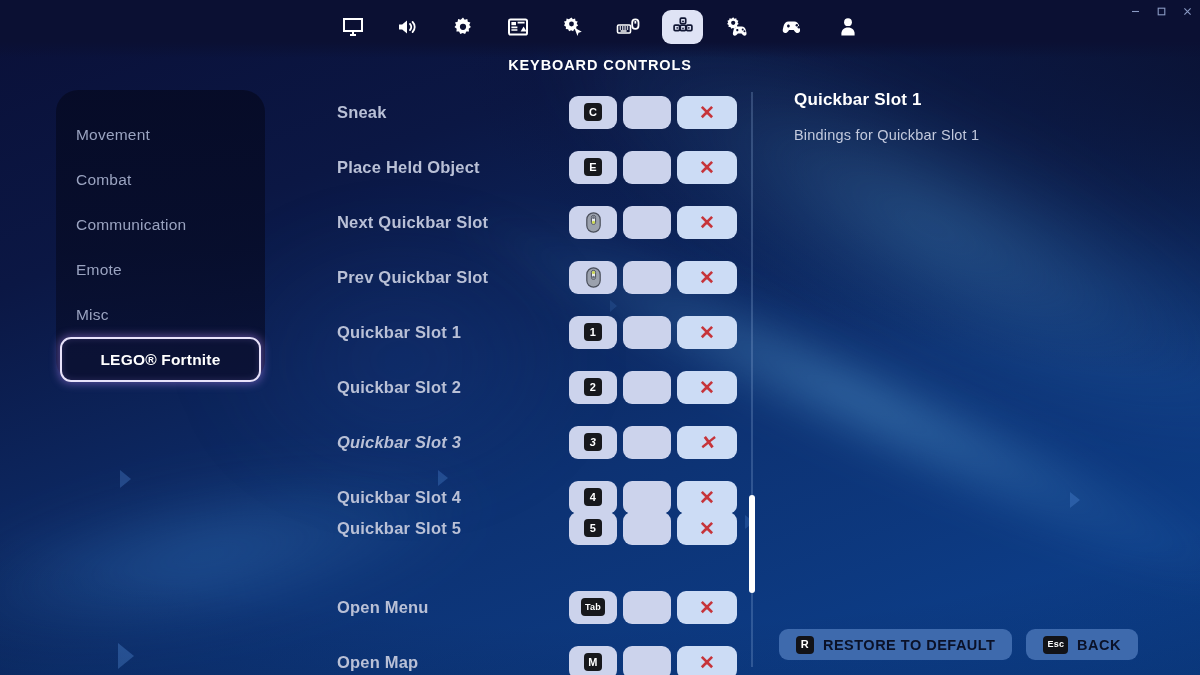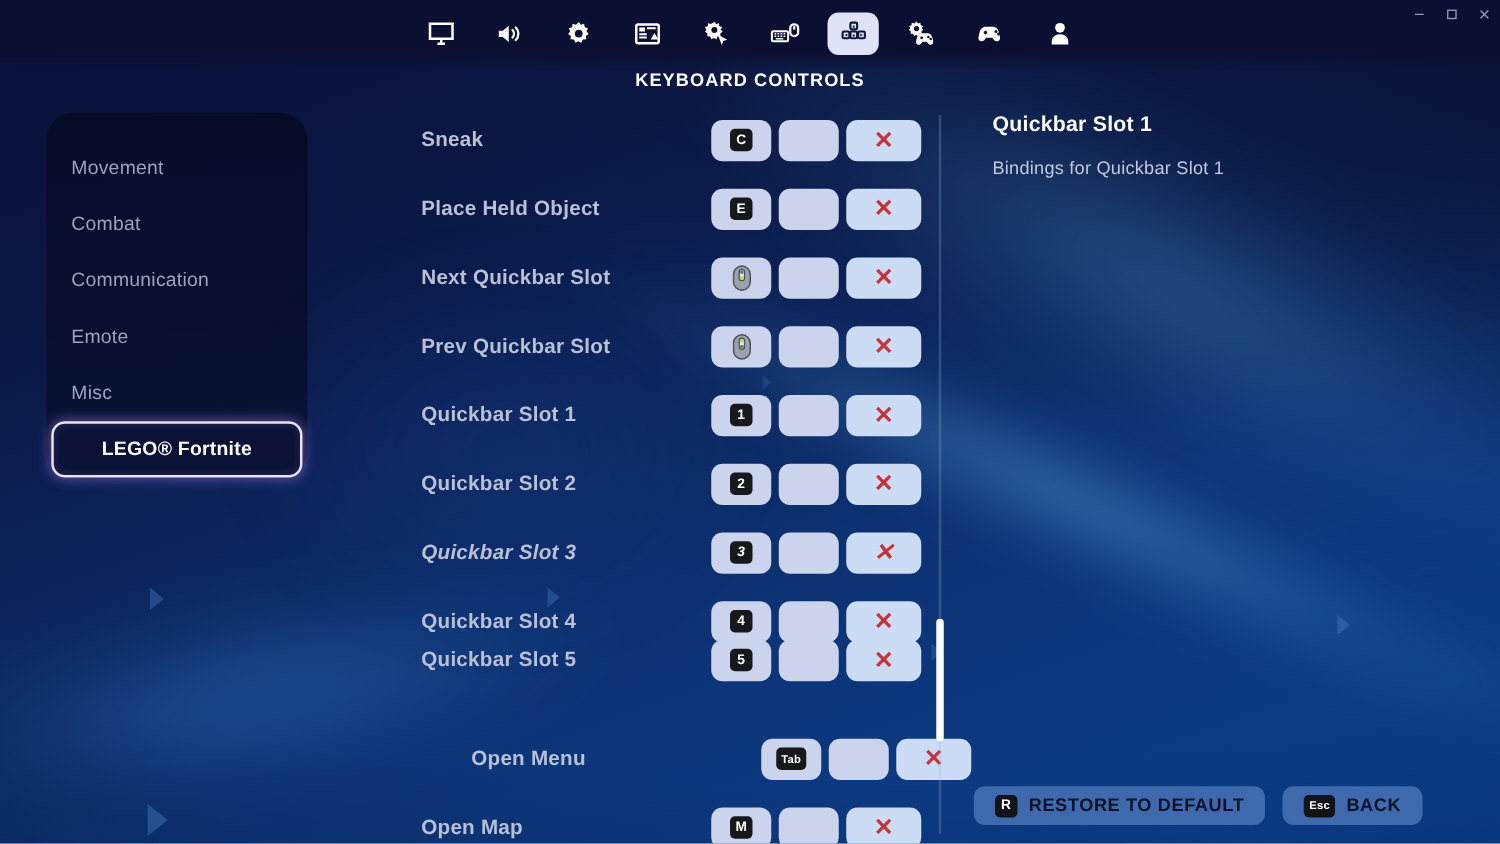--- a/index.html
+++ b/index.html
@@ -95,21 +95,21 @@
     position:absolute; top:57px; left:0; right:0;
     text-align:center;
     color:#ffffff;
     font-size:14.5px; font-weight:bold;
     letter-spacing:.9px;
     z-index:21;
   }
 
   
   .sidebar {
-    position:absolute; left:37px; top:90px;
+    position:absolute; left:56px; top:90px;
     width:209px; height:292px;
     border-radius:22px;
     background:linear-gradient(180deg, rgba(6,11,38,.93) 0%, rgba(7,13,42,.90) 55%, rgba(9,17,52,.86) 100%);
     padding:22px 0 0 0;
     z-index:15;
   }
   .side-item {
     height:45px;
     display:flex; align-items:center;
     padding:0 20px;
@@ -487,21 +487,21 @@
       <div class="row" style="top: 421px;">
         <div class="row-label">Quickbar Slot 5</div>
         <div class="slot">
           <span class="keycap">5</span>
         </div>
         <div class="slot empty"></div>
         <div class="slot clear">
           <span class="xmark">✕</span>
         </div>
       </div>
-      <div class="row" style="top: 500px; margin-left: 40px;">
+      <div class="row" style="top: 500px;">
         <div class="row-label">Open Menu</div>
         <div class="slot">
           <span class="keycap wide">Tab</span>
         </div>
         <div class="slot empty"></div>
         <div class="slot clear">
           <span class="xmark">✕</span>
         </div>
       </div>
       <div class="row" style="top: 555px;">

